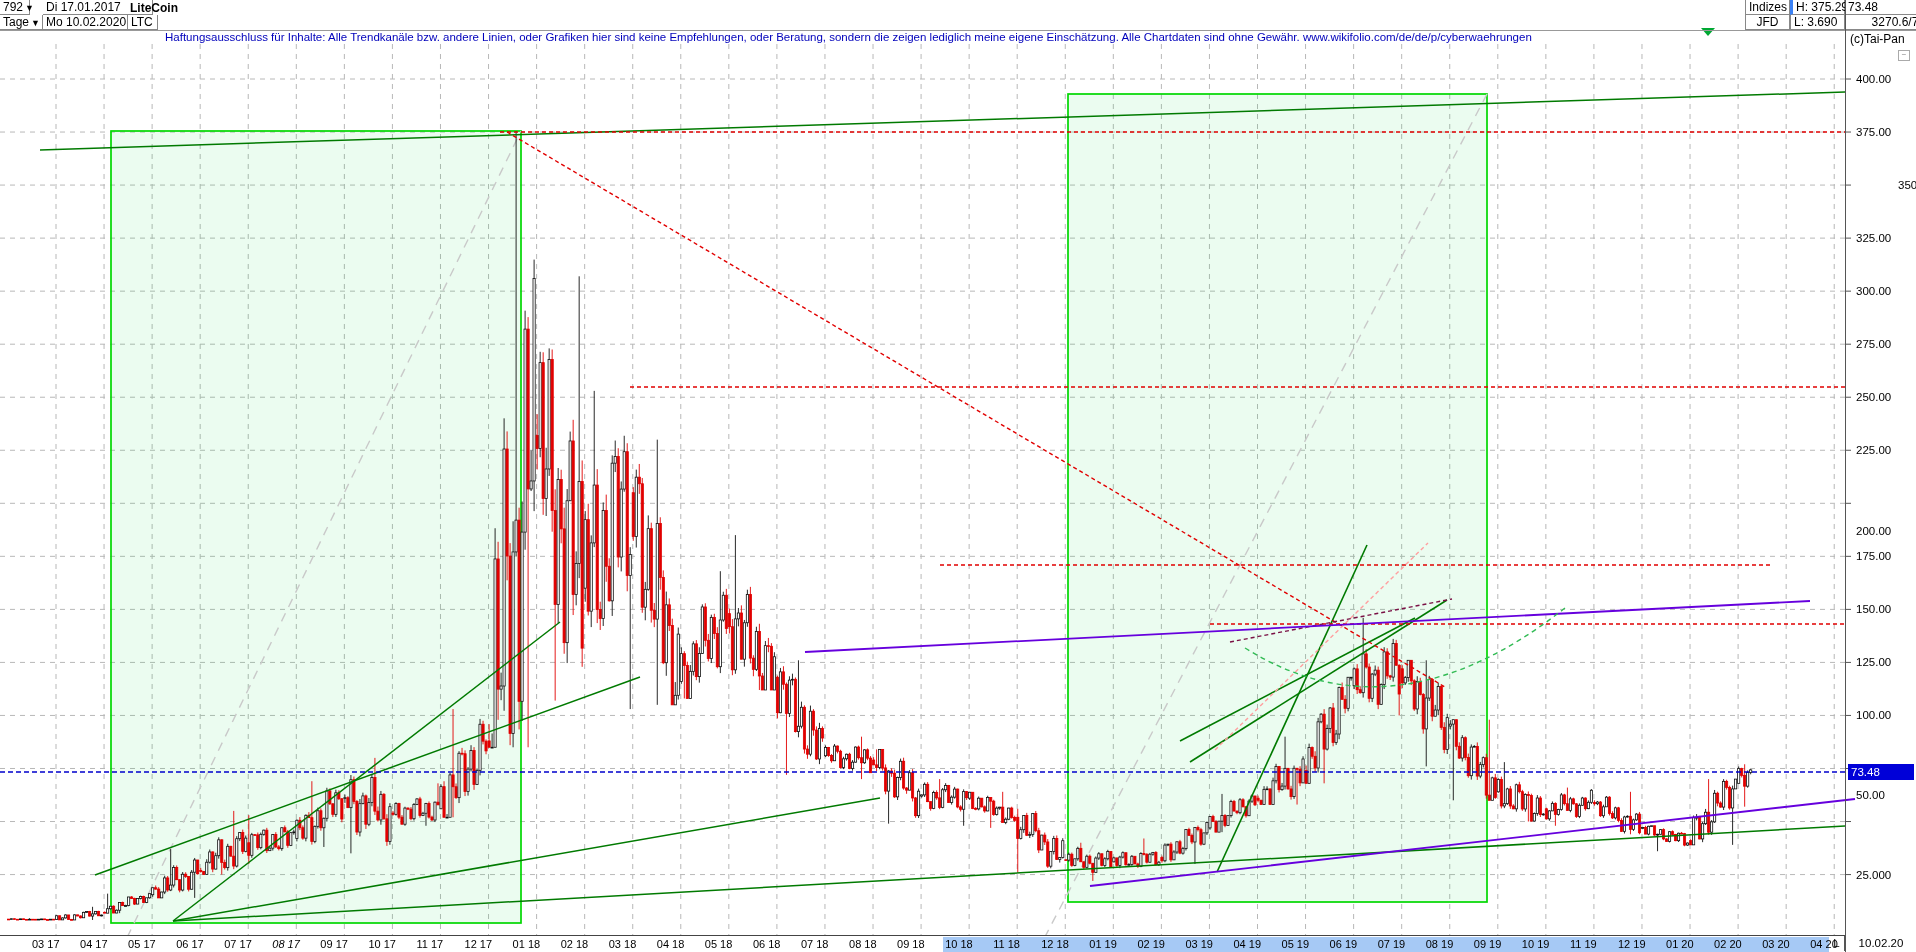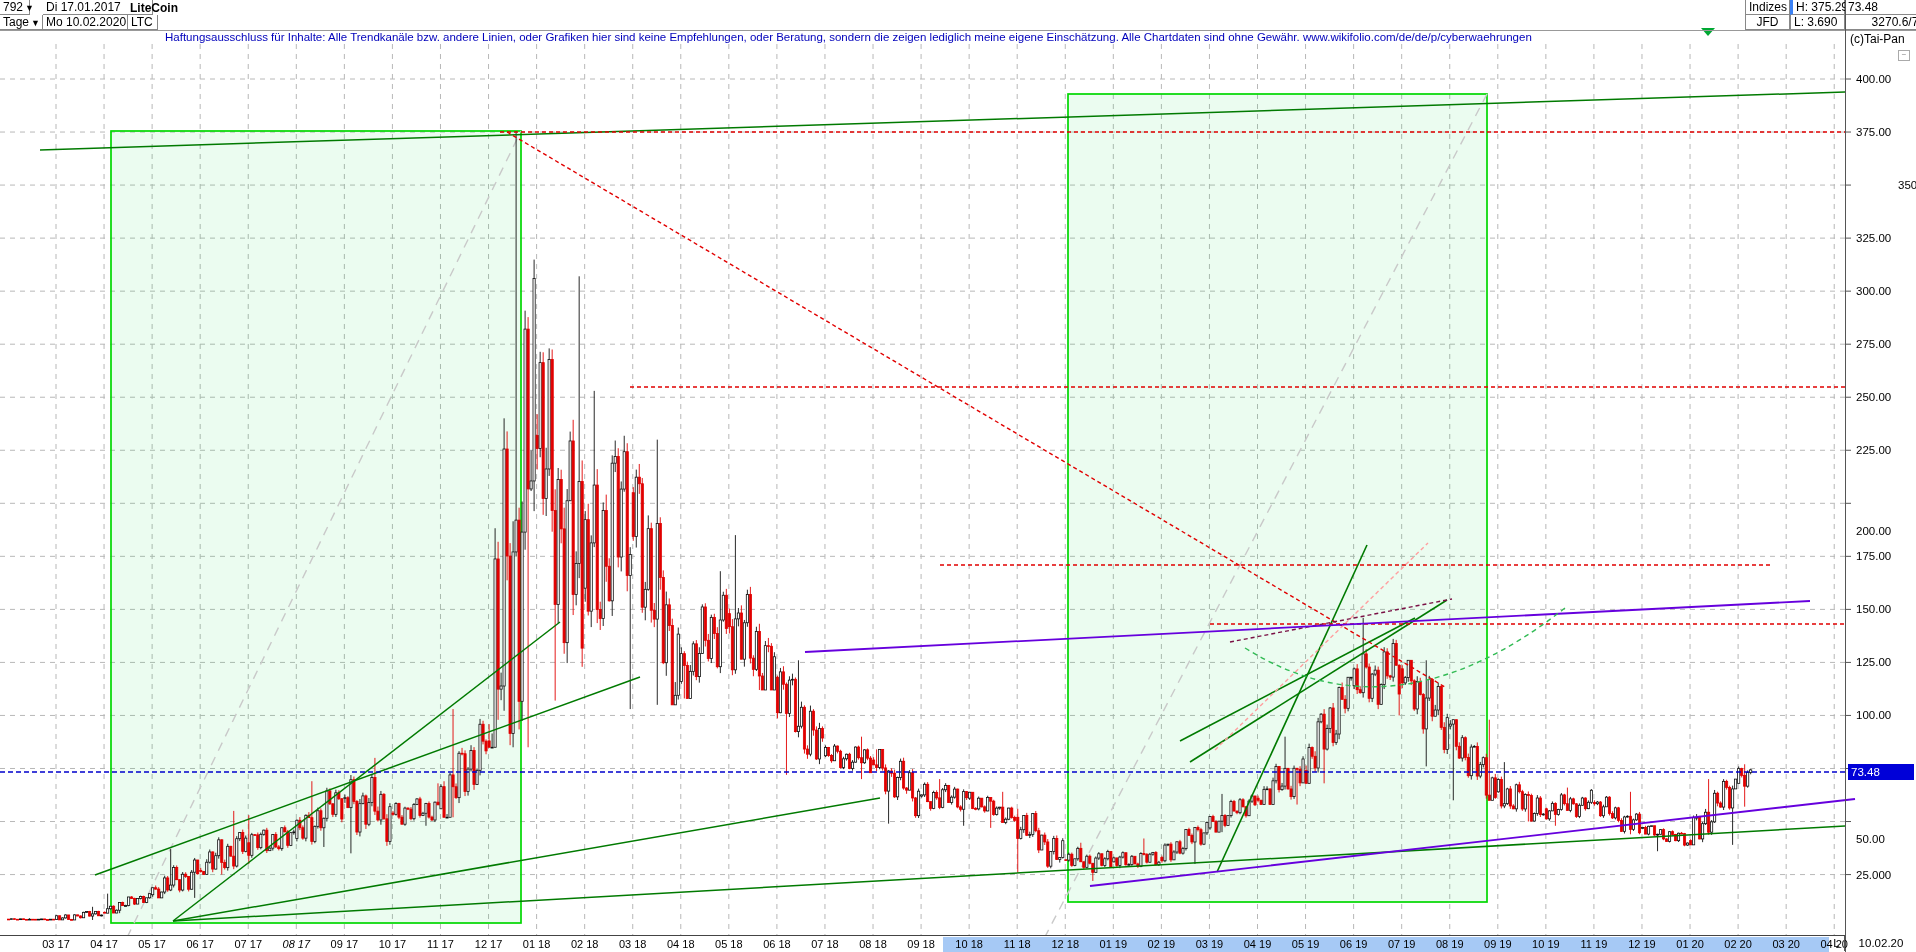--- a/index.html
+++ b/index.html
@@ -10,21 +10,21 @@
             background:#fff;white-space:nowrap;box-sizing:border-box;}
   .row2{top:15px;}
   .title{position:absolute;left:130px;top:1px;font-size:12px;font-weight:bold;}
   .chev{font-size:9px;margin-left:2px;}
   #disclaimer{position:absolute;left:165px;top:31px;font-size:11.5px;color:#0000bb;white-space:nowrap;}
   #chart-svg{position:absolute;left:0;top:0;}
   #topline{position:absolute;left:0;top:30px;width:1916px;border-top:1px solid #999;}
   #vsep{position:absolute;left:1845px;top:0;height:952px;border-left:1px solid #555;}
   #xaxis{position:absolute;left:0;top:935px;width:1845px;height:17px;border-top:1px solid #444;background:#fff;}
   #xhl{position:absolute;top:1px;height:15px;background:#a6c9f5;}
-  .xlabel{position:absolute;top:1px;width:48px;text-align:center;font-size:11px;line-height:15px;white-space:nowrap;}
+  .xlabel{position:absolute;top:1px;width:48px;font-size:11px;line-height:15px;white-space:nowrap;}
   .ylabel{position:absolute;left:1856px;width:58px;font-size:11.5px;line-height:13px;}
   #ytag{position:absolute;left:1848px;width:66px;background:#0000d8;color:#fff;
         font-size:11.5px;line-height:16px;padding-left:3px;box-sizing:border-box;}
   #corner{position:absolute;left:1846px;top:936px;width:70px;font-size:11.5px;line-height:15px;text-align:center;}
   #lcell{position:absolute;left:1829px;top:936px;width:15px;font-size:11.5px;line-height:15px;text-align:center;border-right:1px solid #555;}
   .rhdr{text-align:center;}
   #minbox{position:absolute;left:1898px;top:50px;width:10px;height:9px;border:1px solid #aaa;
           font-size:8px;line-height:8px;text-align:center;color:#888;}
 </style>
 </head>
@@ -1372,16 +1372,16 @@
     <div class="ylabel" style="top: 232.113px;">325.00</div>
     <div class="ylabel" style="top: 285.15px;">300.00</div>
     <div class="ylabel" style="top: 338.188px;">275.00</div>
     <div class="ylabel" style="top: 391.225px;">250.00</div>
     <div class="ylabel" style="top: 444.262px;">225.00</div>
     <div class="ylabel" style="top: 497.3px; margin-top: 28px;">200.00</div>
     <div class="ylabel" style="top: 550.337px;">175.00</div>
     <div class="ylabel" style="top: 603.375px;">150.00</div>
     <div class="ylabel" style="top: 656.413px;">125.00</div>
     <div class="ylabel" style="top: 709.45px;">100.00</div>
-    <div class="ylabel" style="top: 833px;">50.00</div>
+    <div class="ylabel" style="top: 789px;">50.00</div>
     <div class="ylabel" style="top: 868.562px;">25.000</div>
   </div>
 <div id="ytag" style="top: 763.712px;">73.48</div>
 
 </body></html>

